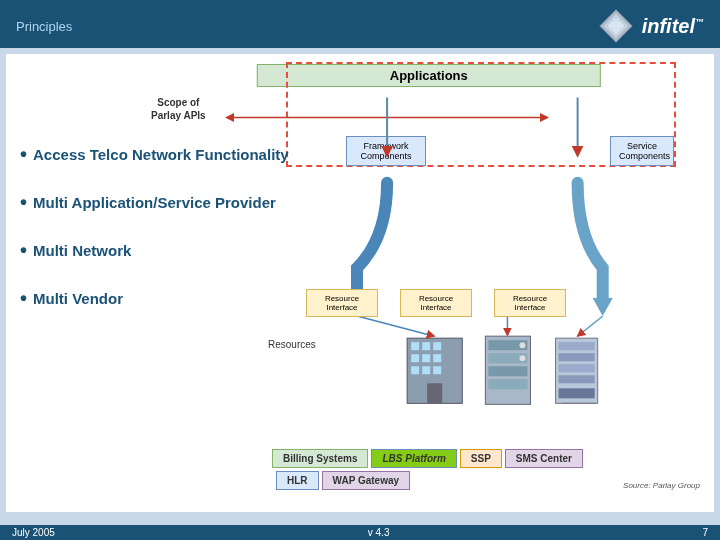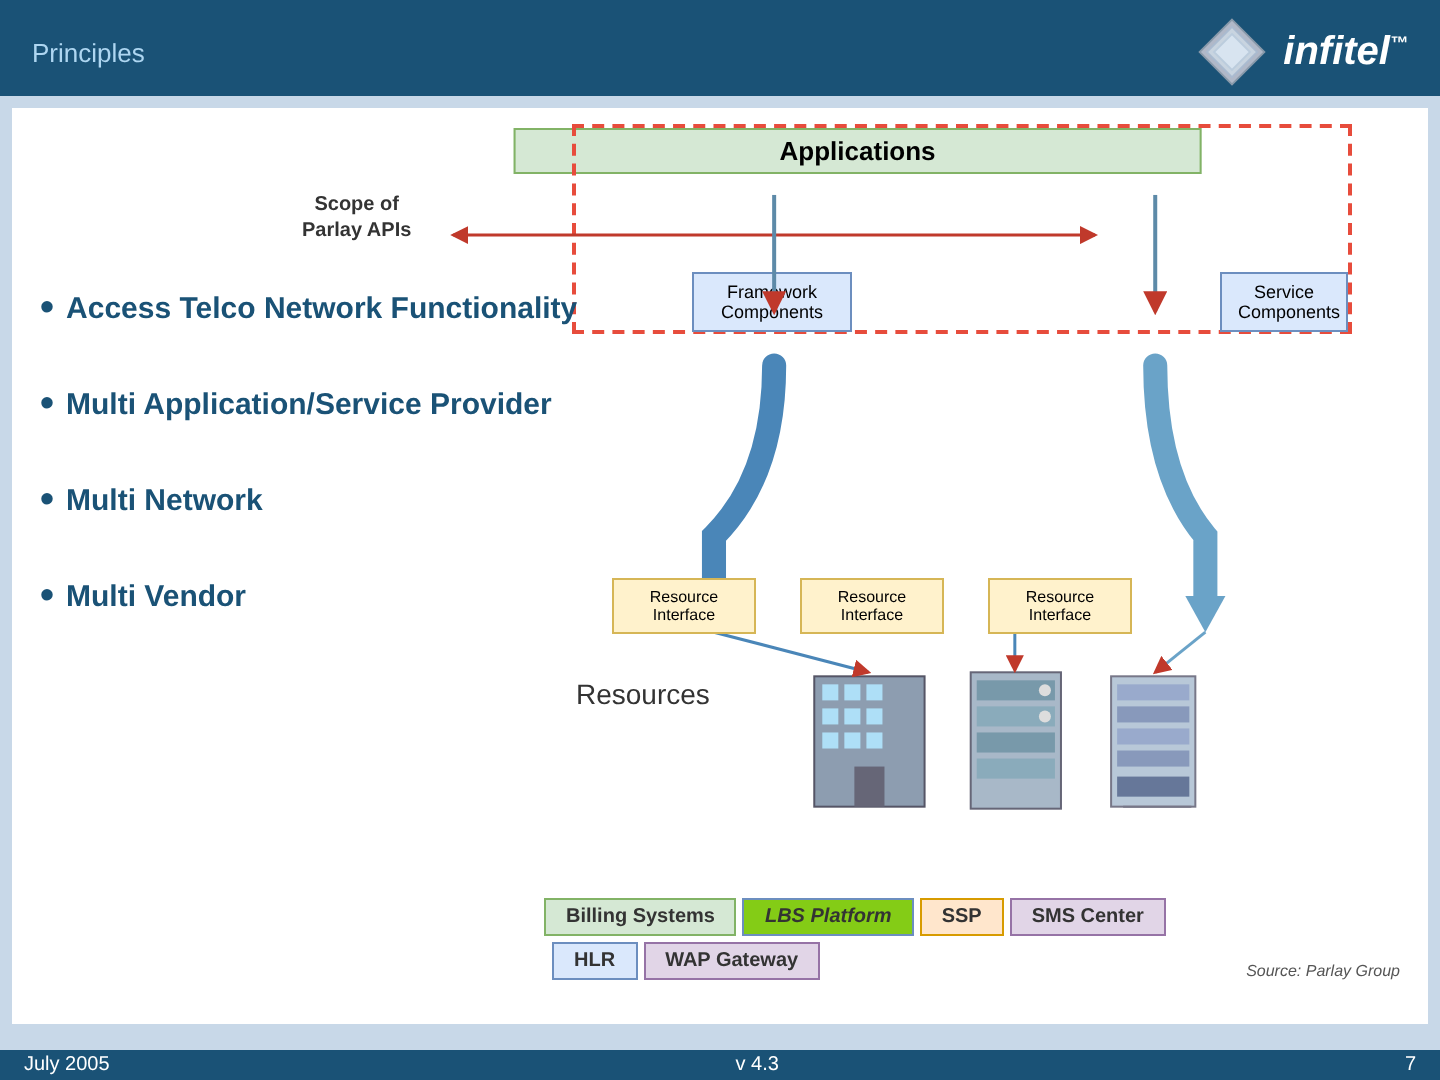--- a/index.html
+++ b/index.html
@@ -226,23 +226,23 @@
       top: 0;
       left: 0;
       width: 100%;
       height: 100%;
       pointer-events: none;
     }
 
     
     .resources-label {
       position: absolute;
-      left: 282px;
+      left: 262px;
       top: 285px;
-      font-size: 14px;
+      font-size: 10px;
       color: #333;
     }
   </style>
 </head>
 <body>
 
 <div class="header">
   <div>
     <div class="header-subtitle">Principles</div>
   </div>

